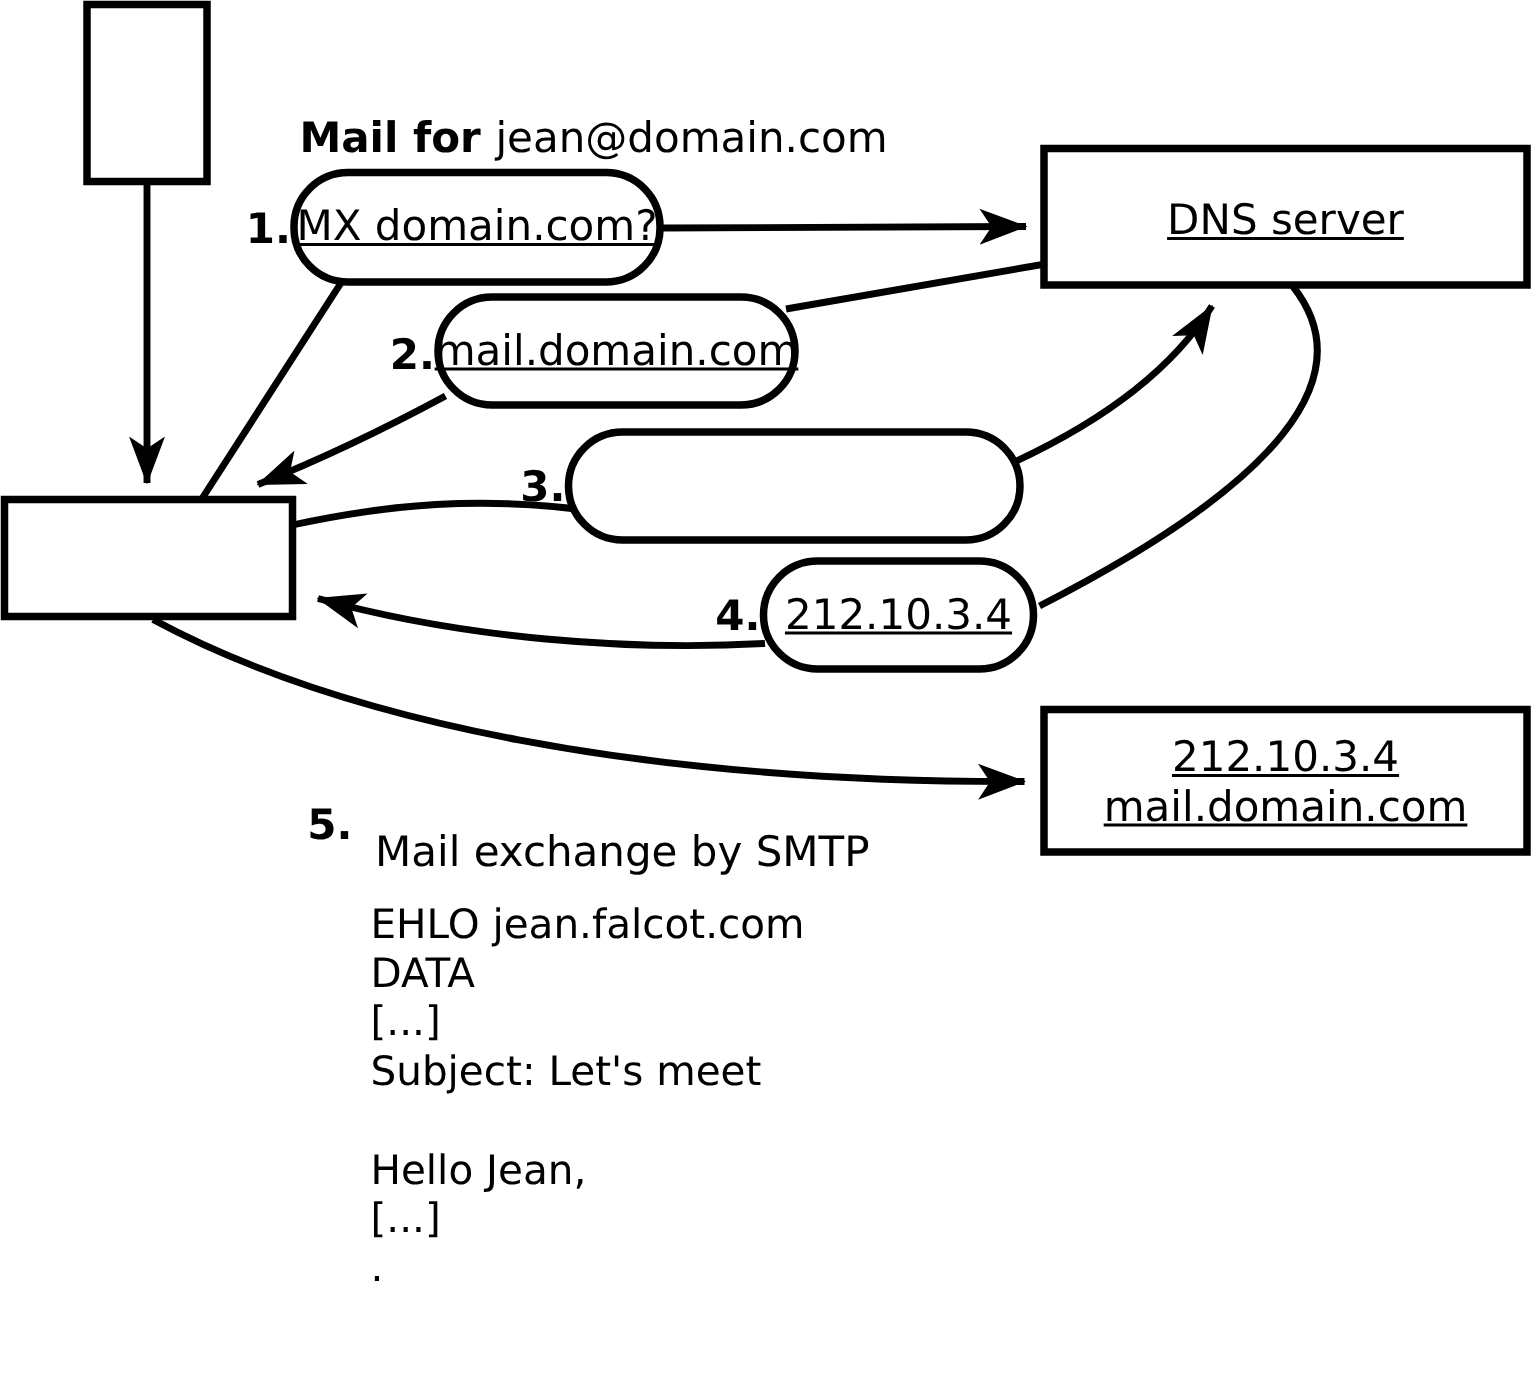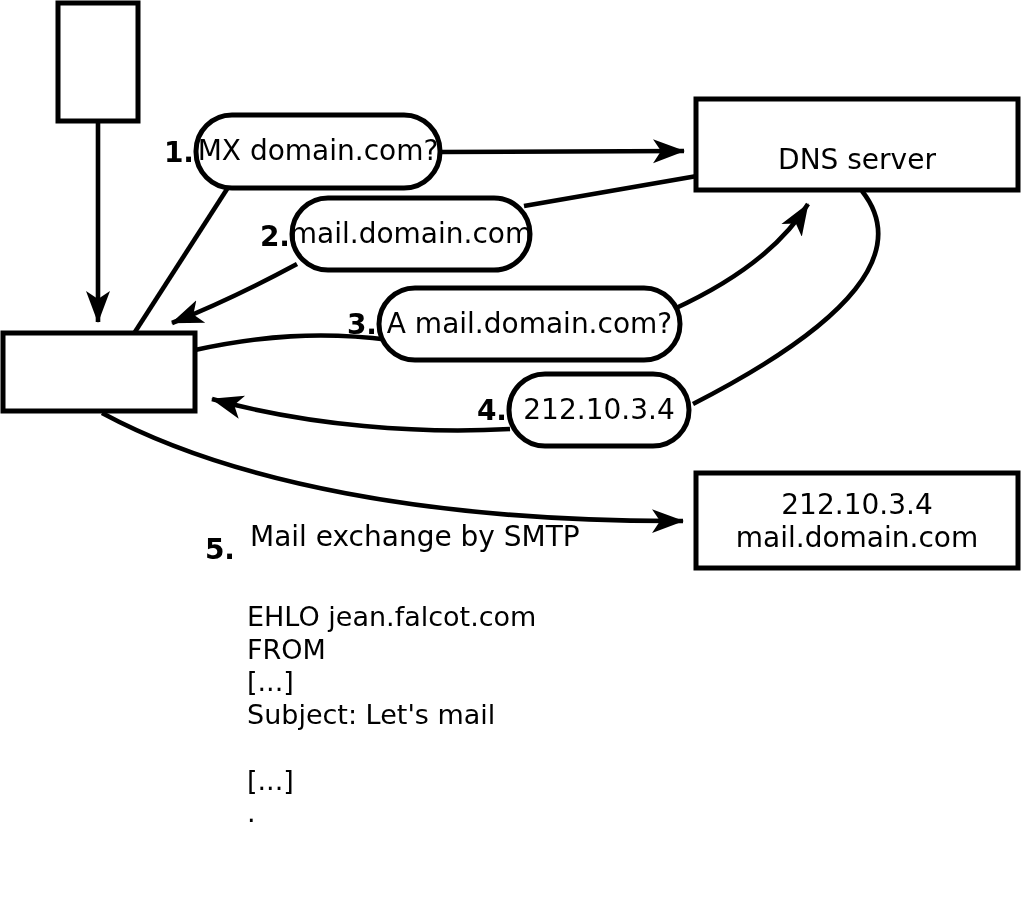--- a/index.html
+++ b/index.html
@@ -24,20 +24,21 @@
   .num {
     font-weight: bold;
     text-align: right;
   }
   .center {
     display: flex;
     align-items: center;
     justify-content: center;
     text-align: center;
     white-space: pre;
+    text-decoration: underline;
   }
   .title-prefix { font-weight: bold; }
   .smtp {
     position: absolute;
     left: 247px;
     top: 601px;
     font-size: 27px;
     line-height: 32.7px;
     color: var(--ink, #000000);
   }
@@ -74,42 +75,45 @@
       <rect x="3" y="333" width="192" height="78"></rect>
       <rect x="696" y="99" width="322" height="91"></rect>
       <rect x="696" y="473" width="322" height="95"></rect>
       <rect x="196" y="115" width="244" height="73" rx="36" ry="36"></rect>
       <rect x="292" y="198" width="238" height="72" rx="36" ry="36"></rect>
       <rect x="379" y="288" width="301" height="72" rx="36" ry="36"></rect>
       <rect x="509" y="374" width="180" height="72" rx="36" ry="36"></rect>
     </g>
   </svg>
 
+  <div class="lbl" style="left:164px; top:44px;">
+    <span class="title-prefix">Mail for </span><span>jean@domain.com</span>
+  </div>
 
-  <div class="lbl center" style="left:696px; top:115px; width:322px; height:91px;">DNS server</div>
+  <div class="lbl center" style="left:696px; top:102px; width:322px; height:91px;">DNS server</div>
   <div class="lbl center twolines" style="left:696px; top:473px; width:322px; height:95px;">
     <div>212.10.3.4</div>
     <div>mail.domain.com</div>
   </div>
 
   <div class="lbl num" style="left:150px; top:137px; width:44px;">1.</div>
   <div class="lbl num" style="left:246px; top:221px; width:44px;">2.</div>
   <div class="lbl num" style="left:333px; top:309px; width:44px;">3.</div>
   <div class="lbl num" style="left:463px; top:395px; width:44px;">4.</div>
   <div class="lbl num" style="left:197px; top:534px; width:38px;">5.</div>
 
   <div class="lbl center" style="left:196px; top:115px; width:244px; height:73px;">MX domain.com?</div>
   <div class="lbl center" style="left:292px; top:198px; width:238px; height:72px;">mail.domain.com</div>
-  <div class="lbl center" style="left:379px; top:288px; width:301px; height:72px;">A mail.domain.com?</div>
   <div class="lbl center" style="left:509px; top:374px; width:180px; height:72px;">212.10.3.4</div>
-  <div class="lbl" style="left:250px; top:521px;">Mail exchange by SMTP</div>
+  <div class="lbl" style="left:250px; top:552px;">Mail exchange by SMTP</div>
 
   <div class="smtp">
     <div>EHLO jean.falcot.com</div>
-    <div>FROM</div>
+    <div>DATA</div>
     <div>[...]</div>
-    <div>Subject: Let's mail</div>
+    <div>Subject: Let's meet</div>
     <div></div>
+    <div>Hello Jean,</div>
     <div>[...]</div>
     <div>.</div>
   </div>
 
 </div>
 
 </body></html>

